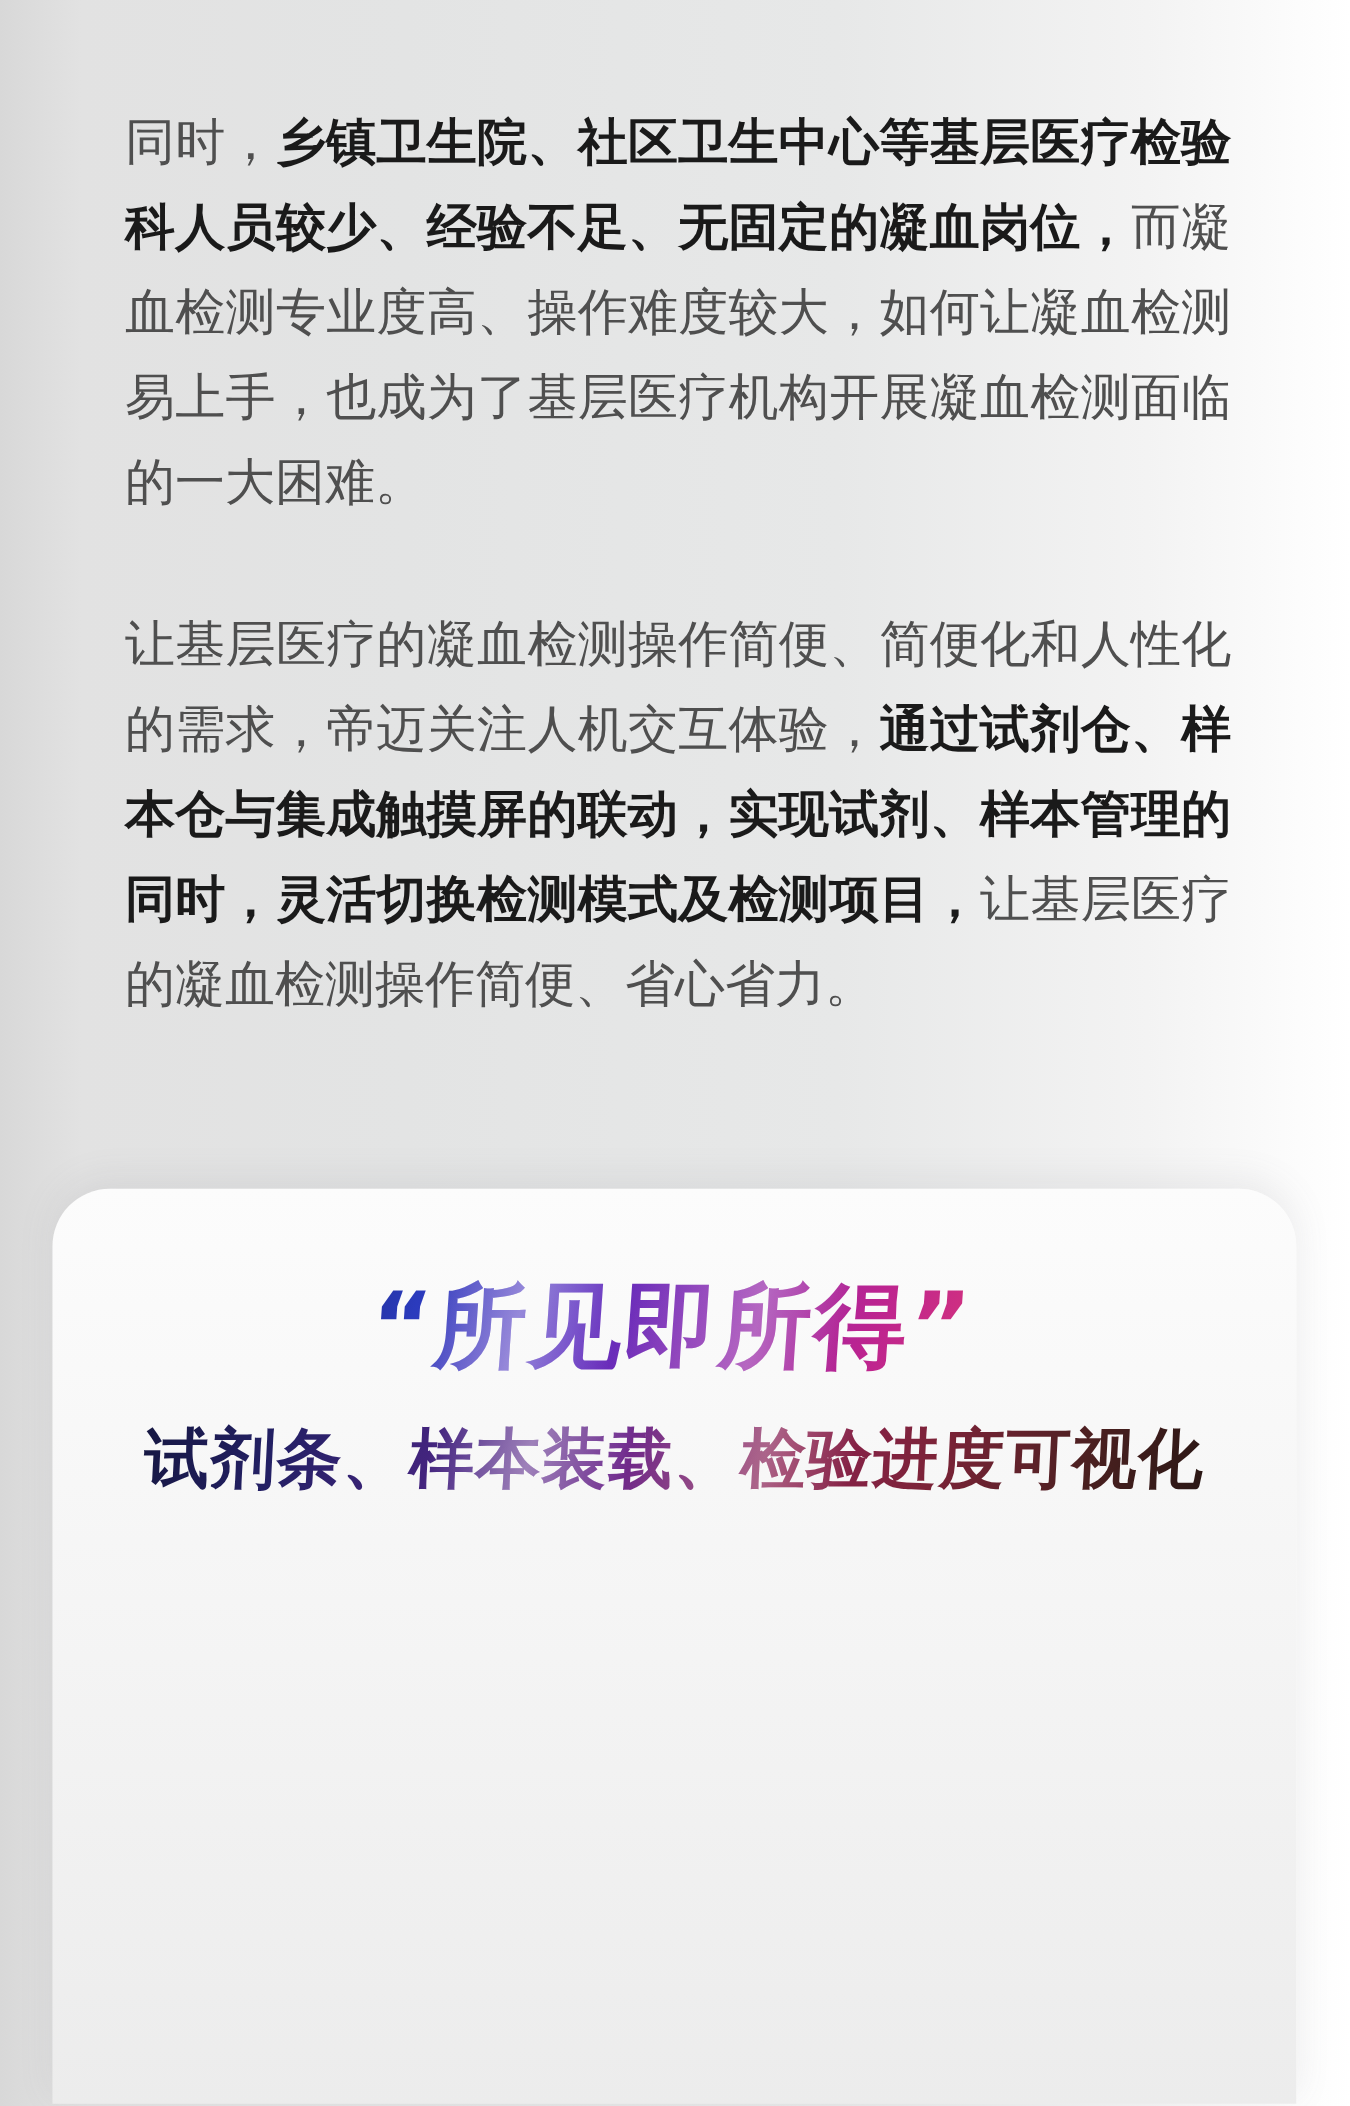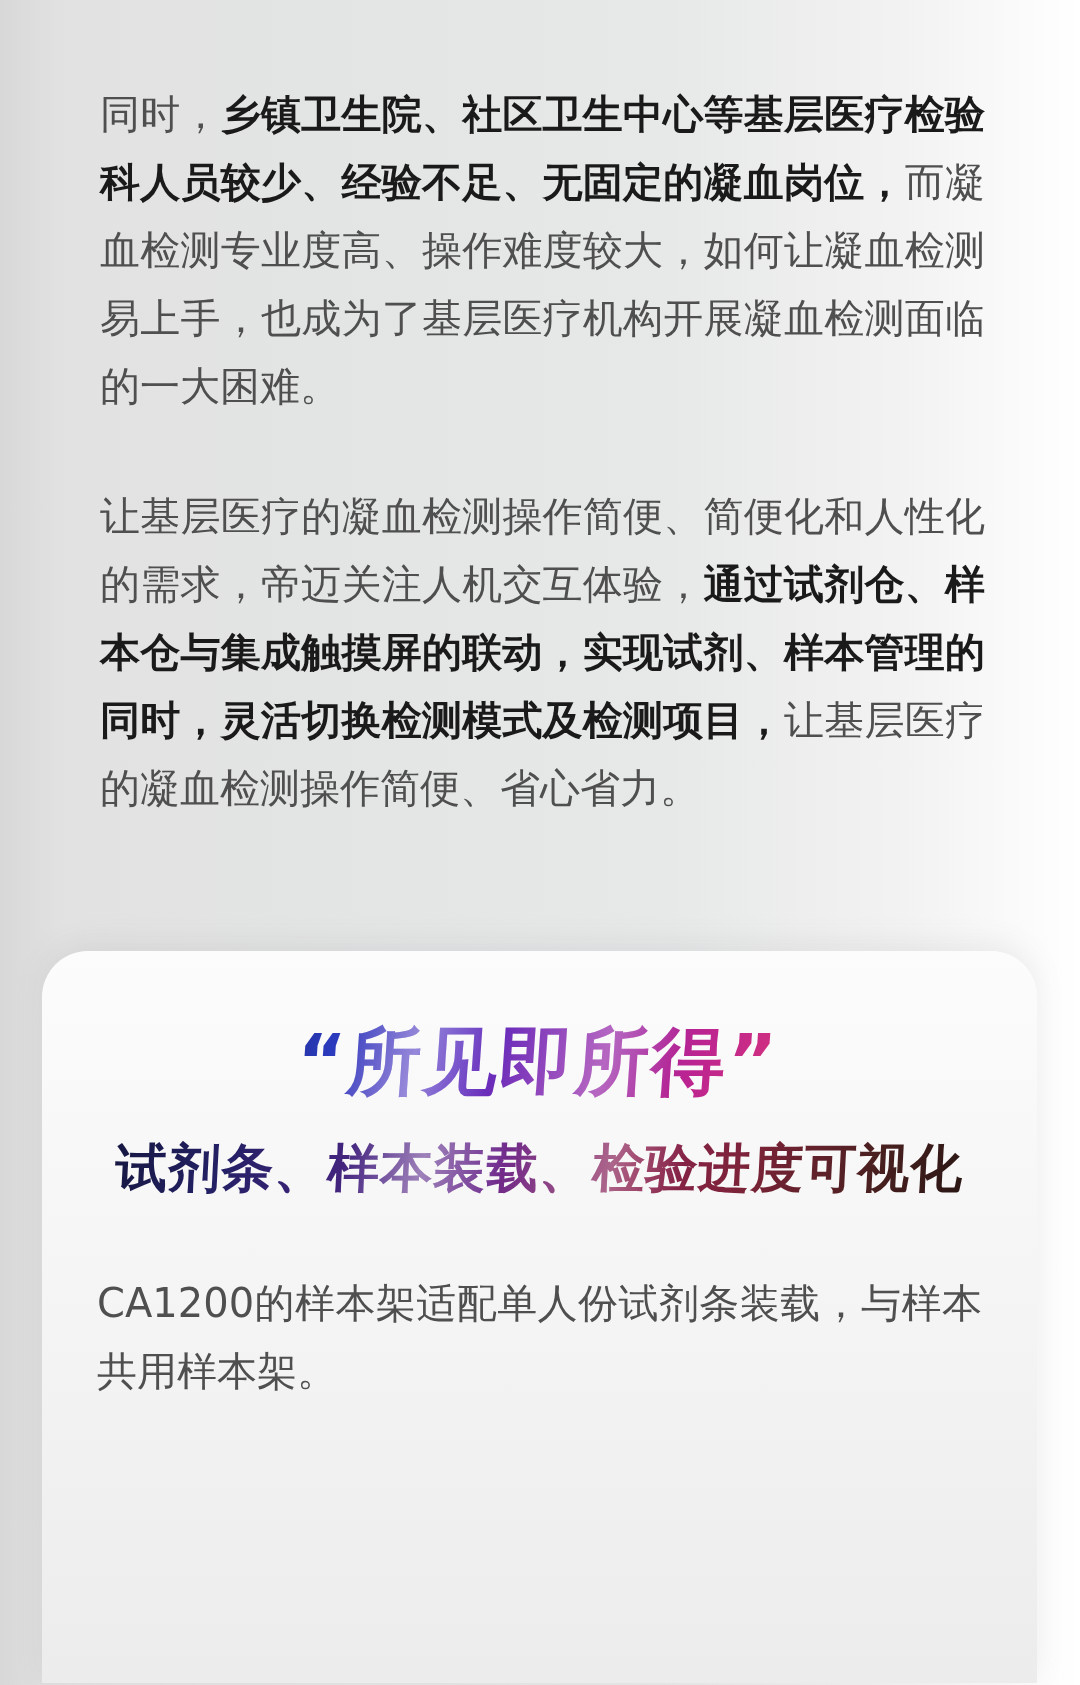--- a/index.html
+++ b/index.html
@@ -75,14 +75,13 @@
 <body>
 
 <section class="intro">
   <p class="para"><span class="seg-regular">同时，</span><span class="seg-bold">乡镇卫生院、社区卫生中心等基层医疗检验科人员较少、经验不足、无固定的凝血岗位，</span><span class="seg-regular">而凝血检测专业度高、操作难度较大，如何让凝血检测易上手，也成为了基层医疗机构开展凝血检测面临的一大困难。</span></p>
   <p class="para"><span class="seg-regular">让基层医疗的凝血检测操作简便、简便化和人性化的需求，帝迈关注人机交互体验，</span><span class="seg-bold">通过试剂仓、样本仓与集成触摸屏的联动，实现试剂、样本管理的同时，灵活切换检测模式及检测项目，</span><span class="seg-regular">让基层医疗的凝血检测操作简便、省心省力。</span></p>
 </section>
 
 <section class="card">
   <h1 class="headline" style="background-image: linear-gradient(100deg, rgba(255, 255, 255, 0) 28%, rgba(255, 255, 255, 0.42) 37%, rgba(255, 255, 255, 0) 46%, rgba(255, 255, 255, 0.3) 58%, rgba(255, 255, 255, 0) 66%), linear-gradient(103deg, rgb(14, 16, 48) 0%, rgb(24, 36, 110) 14%, rgb(43, 59, 189) 28%, rgb(91, 47, 192) 42%, rgb(138, 39, 174) 55%, rgb(188, 36, 144) 68%, rgb(224, 58, 116) 83%, rgb(240, 85, 110) 100%);">“所见即所得”</h1>
   <h2 class="subheadline" style="background-image: linear-gradient(100deg, rgba(255, 255, 255, 0) 28%, rgba(255, 255, 255, 0.42) 37%, rgba(255, 255, 255, 0) 46%, rgba(255, 255, 255, 0.3) 58%, rgba(255, 255, 255, 0) 66%), linear-gradient(103deg, rgb(20, 22, 60) 0%, rgb(35, 32, 100) 14%, rgb(75, 37, 132) 32%, rgb(111, 43, 142) 45%, rgb(140, 33, 80) 60%, rgb(124, 35, 56) 73%, rgb(74, 32, 32) 87%, rgb(35, 21, 18) 100%);">试剂条、样本装载、检验进度可视化</h2>
-  <p class="para para1">CA1200的样本架适配单人份试剂条装载，与样本共用样本架。</p>
 </section>
 
 </body></html>

